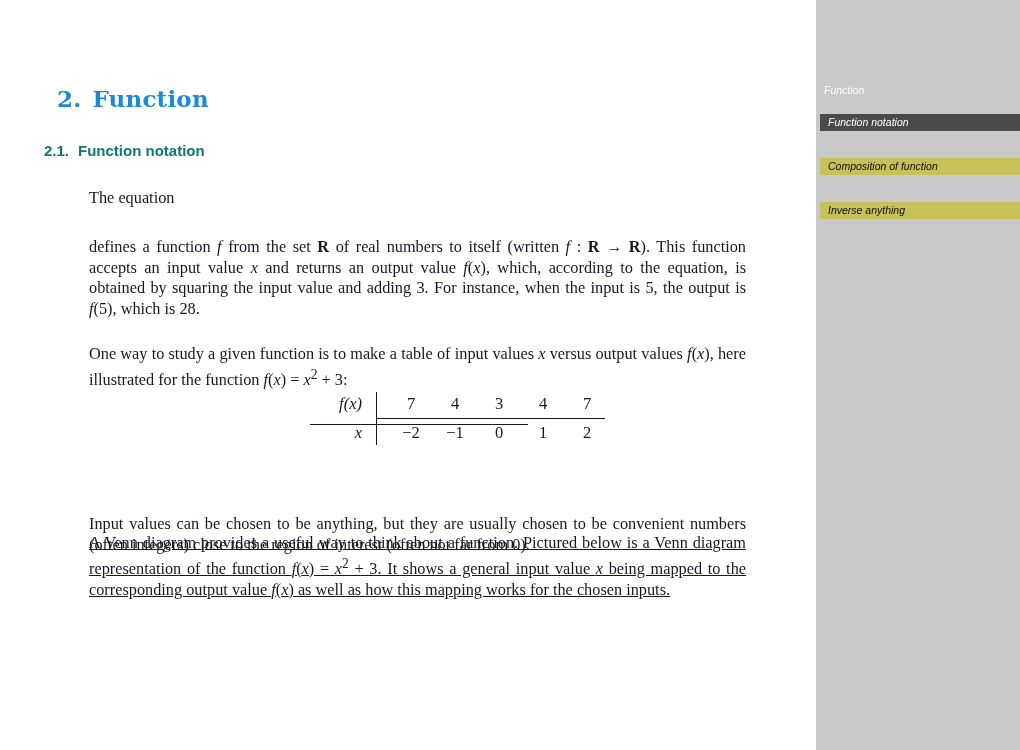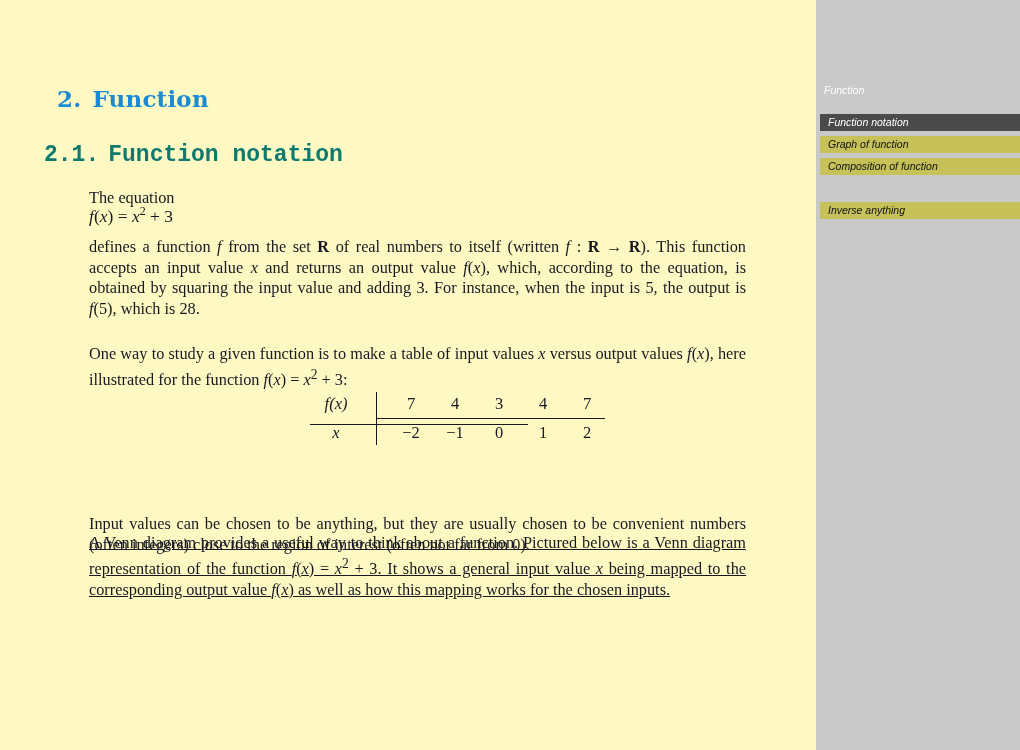--- a/index.html
+++ b/index.html
@@ -18,43 +18,43 @@
     width: 1020px;
     height: 750px;
   }
 
   
   #main-panel {
     position: absolute;
     left: 0; top: 0;
     width: 980px;
     height: 750px;
-    background: #fef9c3;
+    background: #ffffff;
   }
 
   #section-title {
     position: absolute;
     left: 57px;
     top: 85px;
     font-family: "DejaVu Serif", "Liberation Serif", serif;
     font-weight: bold;
     font-size: 23px;
     color: #1b8ad4;
     letter-spacing: 0.2px;
     white-space: nowrap;
   }
   #section-title .num { margin-right: 11px; }
 
   #subsection-title {
     position: absolute;
     left: 44px;
     top: 142px;
-    font-family: Liberation Mono, monospace;
+    font-family: Liberation Sans, sans-serif;
     font-weight: bold;
-    font-size: 23px;
+    font-size: 15px;
     color: #0e7a6e;
     white-space: nowrap;
   }
   #subsection-title .num { margin-right: 9px; }
 
   .body-block {
     position: absolute;
     left: 89px;
     width: 657px;
     font-family: "Liberation Serif", serif;
@@ -94,20 +94,21 @@
   }
   #value-table td {
     padding: 2px 0;
     text-align: center;
     font-style: italic;
     white-space: nowrap;
   }
   #value-table td.hdr {
     width: 52px;
     padding-right: 14px;
+    text-align: right;
     border-right: 1.1px solid #181822;
   }
   #value-table td.num {
     width: 36px;
     padding-left: 8px;
     font-style: normal;
   }
   #value-table td.num.first { padding-left: 16px; }
   #value-table tr.row-top td { padding-bottom: 4px; }
   #value-table tr.row-top td.hdr,
@@ -175,23 +176,20 @@
     <div id="section-title">
       <span class="num">2.</span><span>Function</span>
     </div>
 
     <div id="subsection-title">
       <span class="num">2.1.</span><span>Function notation</span>
     </div>
 
     <div class="body-block nojust" id="para-intro">The equation</div>
 
-    <div id="eqn-display" class="body-block">
-      <span class="eq"><span class="math">f</span>(<span class="math">x</span>) = <span class="math">x</span><sup class="exp">2</sup> + 3</span>
-    </div>
 
     <div class="body-block" id="para-defines">defines a function <i>f</i> from the set <b>R</b> of real numbers to itself (written <i>f</i> : <b>R</b> → <b>R</b>). This function accepts an input value <i>x</i> and returns an output value <i>f</i>(<i>x</i>), which, according to the equation, is obtained by squaring the input value and adding 3. For instance, when the input is 5, the output is <i>f</i>(5), which is 28.</div>
 
     <div class="body-block" id="para-oneway">One way to study a given function is to make a table of input values <i>x</i> versus output values <i>f</i>(<i>x</i>), here illustrated for the function <i>f</i>(<i>x</i>) = <i>x</i><sup>2</sup> + 3:</div>
 
     <table id="value-table">
       <tbody>
           <tr class="row-top">
         <td class="hdr"><span class="math">f</span>(<span class="math">x</span>)</td>
         <td class="num first">7</td>
@@ -217,23 +215,20 @@
     <div class="body-block" id="para-venn">A Venn diagram provides a useful way to think about a function. Pictured below is a Venn diagram representation of the function <i>f</i>(<i>x</i>) = <i>x</i><sup>2</sup> + 3. It shows a general input value <i>x</i> being mapped to the corresponding output value <i>f</i>(<i>x</i>) as well as how this mapping works for the chosen inputs.</div>
   </div>
 
   <div id="sidebar">
 
     <div id="nav-section-label">Function</div>
 
     <div class="nav-item active" style="top:114px">
       <span>Function notation</span>
     </div>
-    <div class="nav-item" style="top:136px">
-      <span>Graph of function</span>
-    </div>
     <div class="nav-item" style="top:158px">
       <span>Composition of function</span>
     </div>
     <div class="nav-item" style="top:202px">
       <span>Inverse anything</span>
     </div>
 
   </div>
 </div>
 

